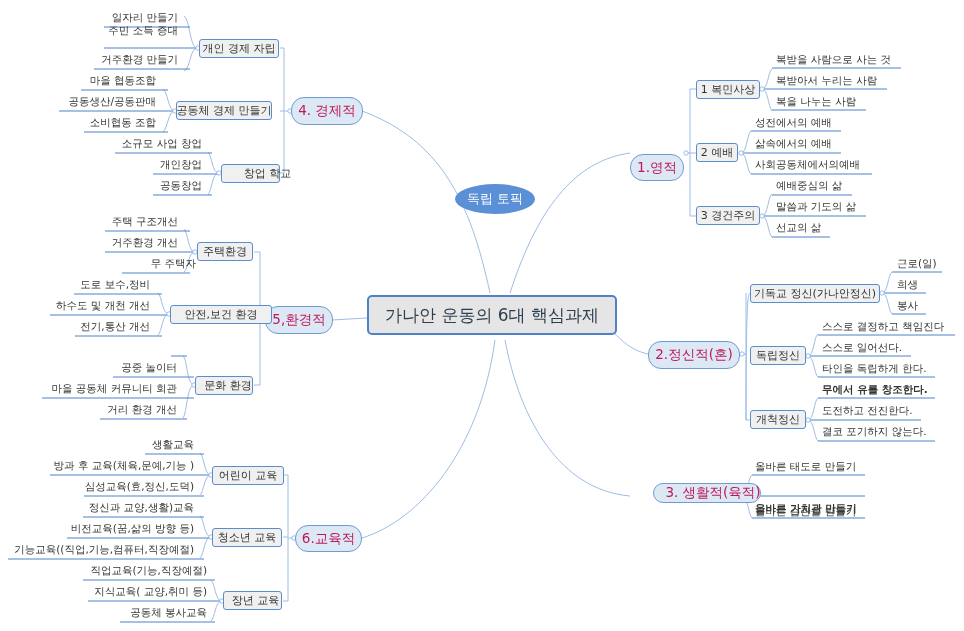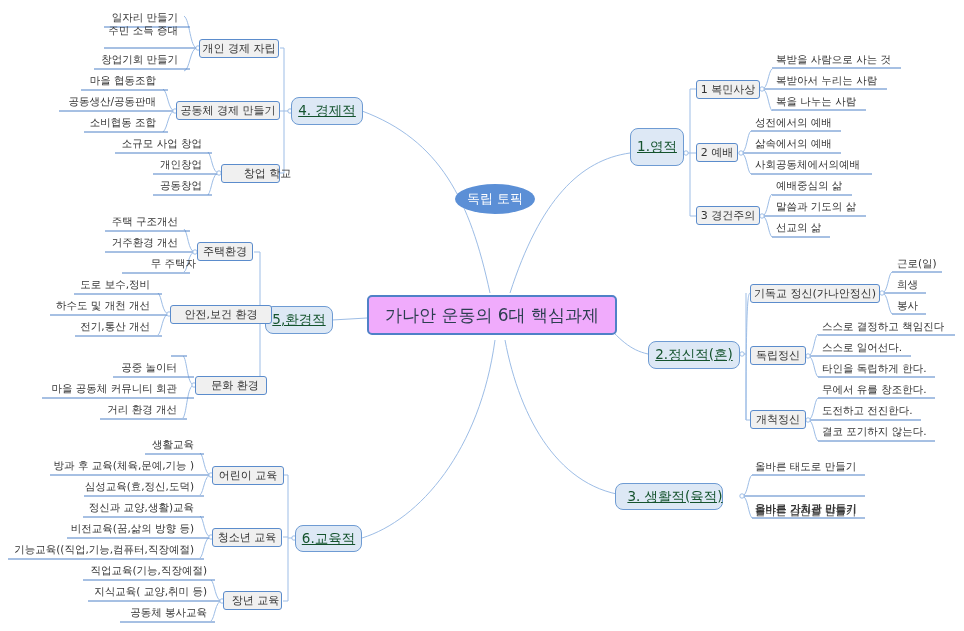--- a/index.html
+++ b/index.html
@@ -1,20 +1,20 @@
 <!DOCTYPE html>
 <html><head>
 <meta charset="utf-8">
 <style>
   html,body{margin:0;padding:0;background:#ffffff;}
   body{width:964px;height:631px;position:relative;overflow:hidden;font-family:"DejaVu Sans","Liberation Sans",sans-serif;}
   svg.lines{position:absolute;left:0;top:0;}
   .node{position:absolute;box-sizing:border-box;white-space:nowrap;display:flex;align-items:center;justify-content:center;color:#333;}
-  .central{border:2px solid #4f81c7;background:#f0abfc;border-radius:5px;font-size:17px;color:#2c3e50;}
-  .main{border:1.5px solid #6e9bd3;background:#dde8f5;border-radius:8px;font-size:13.5px;color:#14532d;text-decoration:underline;}
+  .central{border:2px solid #4f81c7;background:#e5e5e5;border-radius:5px;font-size:17px;color:#2c3e50;}
+  .main{border:1.5px solid #6e9bd3;background:#dde8f5;border-radius:13px;font-size:13.5px;color:#be185d;}
   .sub{border:1.5px solid #5b8ccc;background:#f0f0f0;border-radius:3px;font-size:11px;color:#333;}
   .leaf{font-size:10.5px;color:#333;justify-content:flex-end;}
   .leaf.r{justify-content:flex-start;}
   .float{background:#5b8fd6;color:#fff;border-radius:50%;font-size:13px;}
 </style>
 </head>
 <body>
 
 <svg class="lines" width="964" height="631">
   <g fill="none" stroke="#9dbde6" stroke-width="1">
@@ -129,71 +129,71 @@
       <circle cx="808" cy="356" r="2.2"></circle>
       <circle cx="808" cy="420" r="2.2"></circle>
     <circle cx="742" cy="496" r="2.2"></circle>
   </g>
 </svg>
 
 <div class="node central" style="left:367px;top:295px;width:250px;height:40px;">가나안 운동의 6대 핵심과제</div>
 
 <div class="node float" style="left:455px;top:184px;width:80px;height:30px;">독립 토픽</div>
 
-<div class="node main" style="left:630px;top:128px;width:54px;height:38px;">1.영적</div>
+<div class="node main" style="left:630px;top:154px;width:54px;height:27px;">1.영적</div>
 <div class="node main" style="left:648px;top:341px;width:92px;height:28px;">2.정신적(혼)</div>
-<div class="node main" style="left:615px;top:483px;width:108px;height:27px;padding-left:12px;">3. 생활적(육적)</div>
+<div class="node main" style="left:653px;top:483px;width:108px;height:20px;padding-left:12px;">3. 생활적(육적)</div>
 <div class="node main" style="left:291px;top:97px;width:72px;height:28px;">4. 경제적</div>
 <div class="node main" style="left:265px;top:306px;width:68px;height:28px;">5,환경적</div>
 <div class="node main" style="left:295px;top:525px;width:67px;height:27px;">6.교육적</div>
 
 <div class="node sub" style="left:696px;top:80px;width:64px;height:19px;">1 복민사상</div>
 <div class="node sub" style="left:696px;top:143px;width:42px;height:19px;">2 예배</div>
 <div class="node sub" style="left:696px;top:206px;width:64px;height:19px;">3 경건주의</div>
 <div class="node sub" style="left:750px;top:284px;width:130px;height:19px;">기독교 정신(가나안정신)</div>
 <div class="node sub" style="left:750px;top:346px;width:56px;height:19px;">독립정신</div>
 <div class="node sub" style="left:750px;top:410px;width:56px;height:19px;">개척정신</div>
 
 <div class="node sub" style="left:199px;top:39px;width:80px;height:19px;">개인 경제 자립</div>
-<div class="node sub" style="left:176px;top:101px;width:104px;height:19px;">공동체 경제 만들기</div>
+<div class="node sub" style="left:176px;top:101px;width:96px;height:19px;">공동체 경제 만들기</div>
 <div class="node sub" style="left:221px;top:164px;width:59px;height:19px;padding-left:34px;">창업 학교</div>
 <div class="node sub" style="left:197px;top:242px;width:56px;height:19px;">주택환경</div>
 <div class="node sub" style="left:170px;top:305px;width:102px;height:19px;">안전,보건 환경</div>
-<div class="node sub" style="left:195px;top:376px;width:72px;height:19px;padding-left:8px;">문화 환경</div>
+<div class="node sub" style="left:195px;top:376px;width:58px;height:19px;padding-left:8px;">문화 환경</div>
 <div class="node sub" style="left:212px;top:466px;width:72px;height:19px;">어린이 교육</div>
 <div class="node sub" style="left:212px;top:528px;width:70px;height:19px;">청소년 교육</div>
 <div class="node sub" style="left:223px;top:591px;width:59px;height:19px;padding-left:6px;">장년 교육</div>
 
 <div class="node leaf r" style="left:776px;top:53px;height:14px;">복받을 사람으로 사는 것</div>
 <div class="node leaf r" style="left:776px;top:74px;height:14px;">복받아서 누리는 사람</div>
 <div class="node leaf r" style="left:776px;top:95px;height:14px;">복을 나누는 사람</div>
 <div class="node leaf r" style="left:755px;top:116px;height:14px;">성전에서의 예배</div>
 <div class="node leaf r" style="left:755px;top:137px;height:14px;">삶속에서의 예배</div>
 <div class="node leaf r" style="left:755px;top:158px;height:14px;">사회공동체에서의예배</div>
 <div class="node leaf r" style="left:776px;top:179px;height:14px;">예배중심의 삶</div>
 <div class="node leaf r" style="left:776px;top:200px;height:14px;">말씀과 기도의 삶</div>
 <div class="node leaf r" style="left:776px;top:221px;height:14px;">선교의 삶</div>
 
 <div class="node leaf r" style="left:897px;top:257px;height:14px;">근로(일)</div>
 <div class="node leaf r" style="left:897px;top:278px;height:14px;">희생</div>
 <div class="node leaf r" style="left:897px;top:299px;height:14px;">봉사</div>
 <div class="node leaf r" style="left:822px;top:320px;height:14px;">스스로 결정하고 책임진다</div>
 <div class="node leaf r" style="left:822px;top:341px;height:14px;">스스로 일어선다.</div>
 <div class="node leaf r" style="left:822px;top:362px;height:14px;">타인을 독립하게 한다.</div>
-<div class="node leaf r" style="left:822px;top:383px;height:14px;">무에서 유를 창조한다.</div>
+<div class="node leaf r" style="left:822px;top:383px;height:14px;font-weight:bold;">무에서 유를 창조한다.</div>
 <div class="node leaf r" style="left:822px;top:404px;height:14px;">도전하고 전진한다.</div>
 <div class="node leaf r" style="left:822px;top:425px;height:14px;">결코 포기하지 않는다.</div>
 
 <div class="node leaf r" style="left:755px;top:460px;height:14px;">올바른 태도로 만들기</div>
 <div class="node leaf r" style="left:755px;top:481px;height:14px;margin-top:24px;">올바른 습관을 만들기</div>
 <div class="node leaf r" style="left:755px;top:502px;height:14px;font-weight:bold;">올바른 가치관 만들기</div>
 
 <div class="node leaf" style="right:786px;top:11px;height:14px;">일자리 만들기</div>
 <div class="node leaf" style="right:786px;top:24px;height:14px;margin-left:28px;">주민 소득 증대</div>
-<div class="node leaf" style="right:786px;top:53px;height:14px;">창업기회 만들기</div>
+<div class="node leaf" style="right:786px;top:53px;height:14px;">거주환경 만들기</div>
 <div class="node leaf" style="right:808px;top:74px;height:14px;">마을 협동조합</div>
 <div class="node leaf" style="right:808px;top:95px;height:14px;">공동생산/공동판매</div>
 <div class="node leaf" style="right:808px;top:116px;height:14px;">소비협동 조합</div>
 <div class="node leaf" style="right:762px;top:137px;height:14px;">소규모 사업 창업</div>
 <div class="node leaf" style="right:762px;top:158px;height:14px;">개인창업</div>
 <div class="node leaf" style="right:762px;top:179px;height:14px;">공동창업</div>
 
 <div class="node leaf" style="right:786px;top:215px;height:14px;">주택 구조개선</div>
 <div class="node leaf" style="right:786px;top:236px;height:14px;">거주환경 개선</div>
 <div class="node leaf" style="right:768px;top:257px;height:14px;">무 주택자</div>

